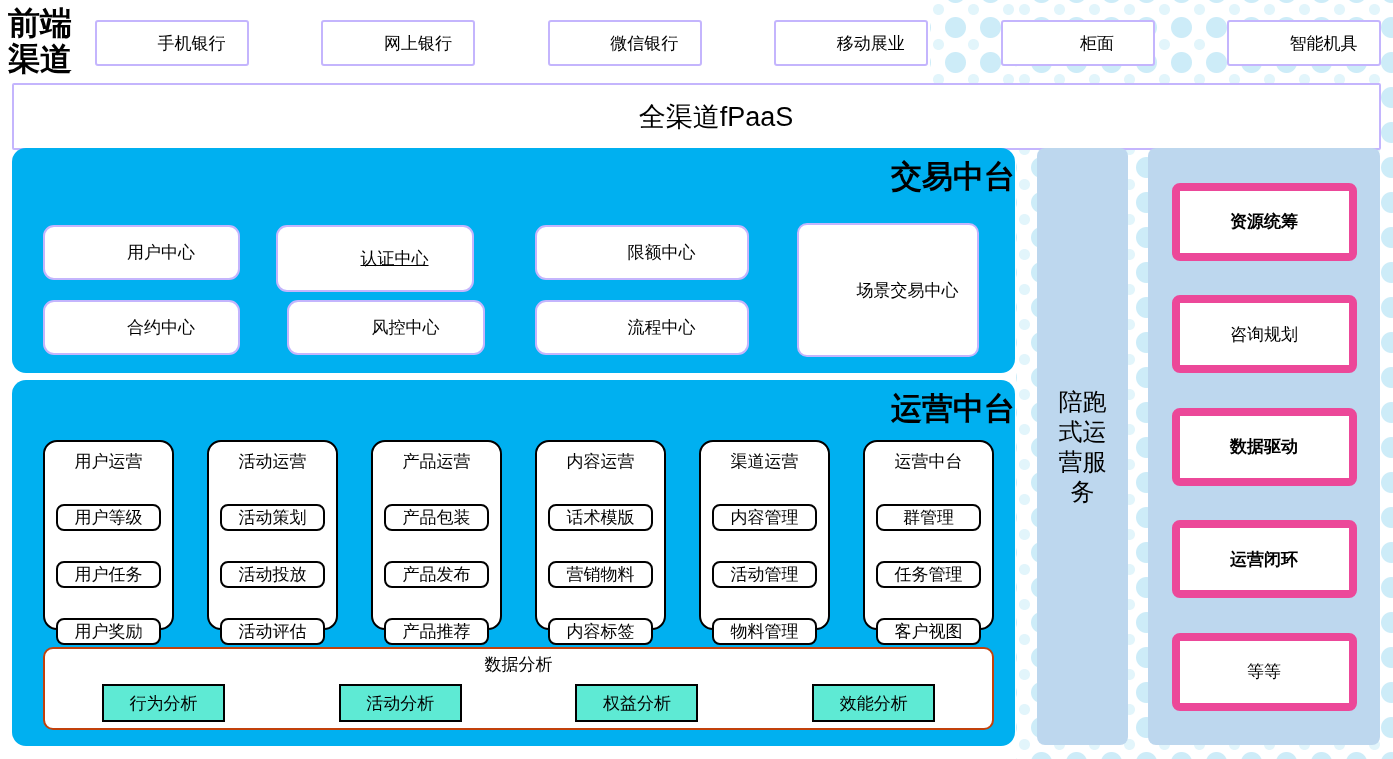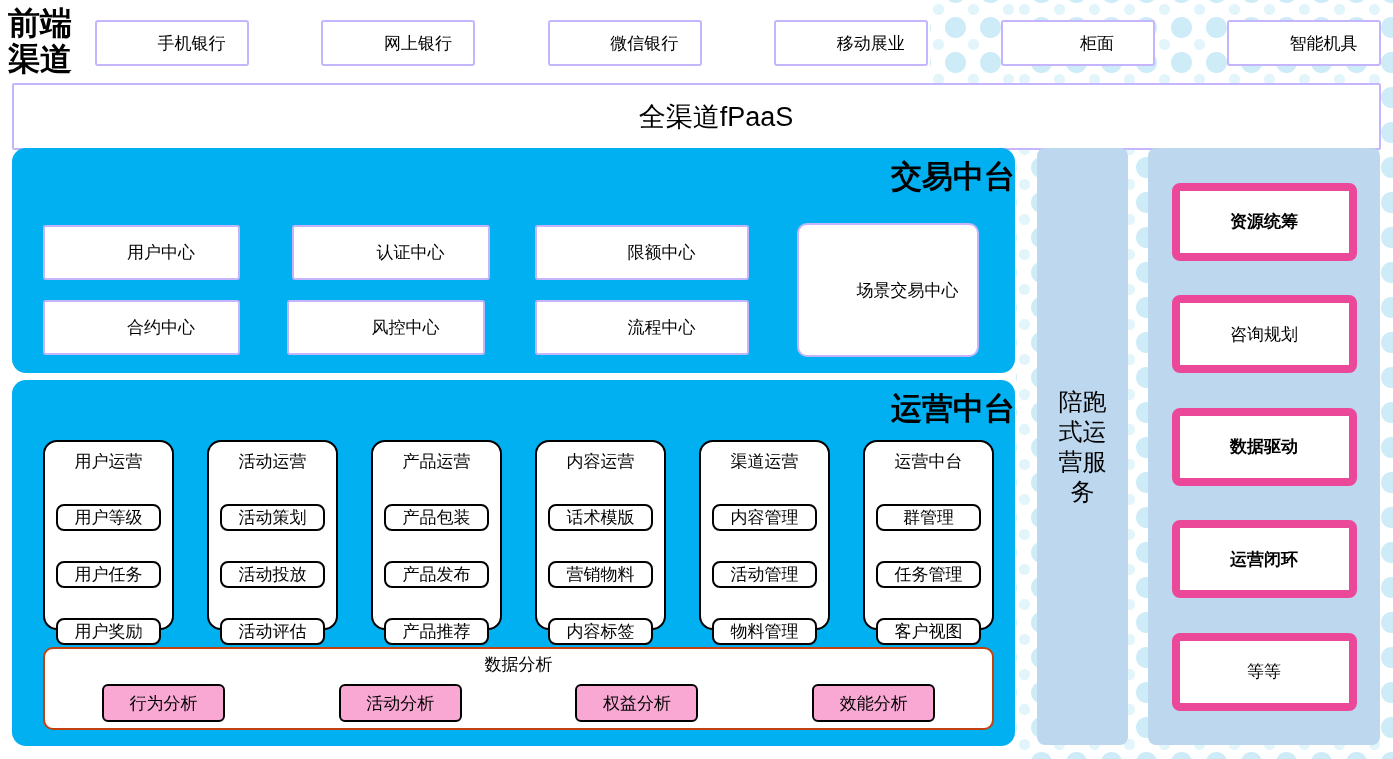--- a/index.html
+++ b/index.html
@@ -40,40 +40,40 @@
     font-size:27px; border-radius:2px; }
 
   
   .section { position:absolute; z-index:1; background:#00b0f0; border-radius:14px; }
   #trading    { left:12px; top:148px; width:1003px; height:225px; }
   #operations { left:12px; top:380px; width:1003px; height:366px; }
   .section-title { position:absolute; left:0; width:100%; text-align:right;
     font-size:31px; font-weight:700; }
   #trading    .section-title { top:8px; }
   #operations .section-title { top:8px; }
-  .t-box { position:absolute; border-radius:3px; font-size:17px; }
+  .t-box { position:absolute; border-radius:11px; font-size:17px; }
 
   
   .col-row { position:absolute; left:31px; top:60px; width:951px; height:190px;
     display:flex; justify-content:space-between; }
   .op-col { width:131px; height:190px; background:#fff; border:2px solid #000;
     border-radius:14px; padding-top:8px;
     display:flex; flex-direction:column; align-items:center;gap:23px; }
   .op-col-header { font-size:17px; height:26px; line-height:24px; text-align:center; }
   .op-item { width:105px; height:41px; background:#fff; border:2px solid #000;
     border-radius:8px; display:flex; align-items:center; justify-content:center;
     font-size:17px; margin-top:7px; }
 
   
   #analysis { position:absolute; left:31px; top:267px; width:951px; height:83px;
     background:#fff; border:2px solid #c2410c; border-radius:10px; }
   #analysis-title { text-align:center; font-size:17px; margin-top:4px; }
   #analysis-row { display:flex; justify-content:space-around; margin-top:8px; }
-  .an-item { width:123px; height:38px; background:#f9a8d4; border:2px solid #000;
-    border-radius:6px; display:flex; align-items:center; justify-content:center;
+  .an-item { width:123px; height:38px; background:#5eead4; border:2px solid #000;
+    border-radius:0; display:flex; align-items:center; justify-content:center;
     font-size:17px; }
 
   
   #side-bar { left:1037px; top:148px; width:91px; height:597px;
     background:#bdd7ee; border-radius:8px;
     display:flex; align-items:center; justify-content:center; }
   #side-bar span { display:block; width:56px; font-size:24px; line-height:30px;
     text-align:center; }
   #services { left:1148px; top:148px; width:232px; height:597px;
     background:#bdd7ee; border-radius:8px;
@@ -99,21 +99,21 @@
     <div class="box channel">移动展业</div>
     <div class="box channel">柜面</div>
     <div class="box channel">智能机具</div>
   </div>
 
   <div class="abs box" id="fpaas">全渠道fPaaS</div>
 
   <div class="section" id="trading">
     <div class="section-title">交易中台</div>
     <div class="box t-box" style="left:31px;top:77px;width:197px;height:55px;">用户中心</div>
-    <div class="box t-box" style="left:280px;top:77px;width:198px;height:55px;">认证中心</div>
+    <div class="box t-box" style="left:264px;top:77px;width:198px;height:67px;text-decoration:underline;">认证中心</div>
     <div class="box t-box" style="left:523px;top:77px;width:214px;height:55px;">限额中心</div>
     <div class="box t-box" style="left:31px;top:152px;width:197px;height:55px;">合约中心</div>
     <div class="box t-box" style="left:275px;top:152px;width:198px;height:55px;">风控中心</div>
     <div class="box t-box" style="left:523px;top:152px;width:214px;height:55px;">流程中心</div>
     <div class="box t-box" style="left:785px;top:75px;width:182px;height:134px;border-radius:10px;">场景交易中心</div>
   </div>
 
   <div class="section" id="operations">
     <div class="section-title">运营中台</div>
 

